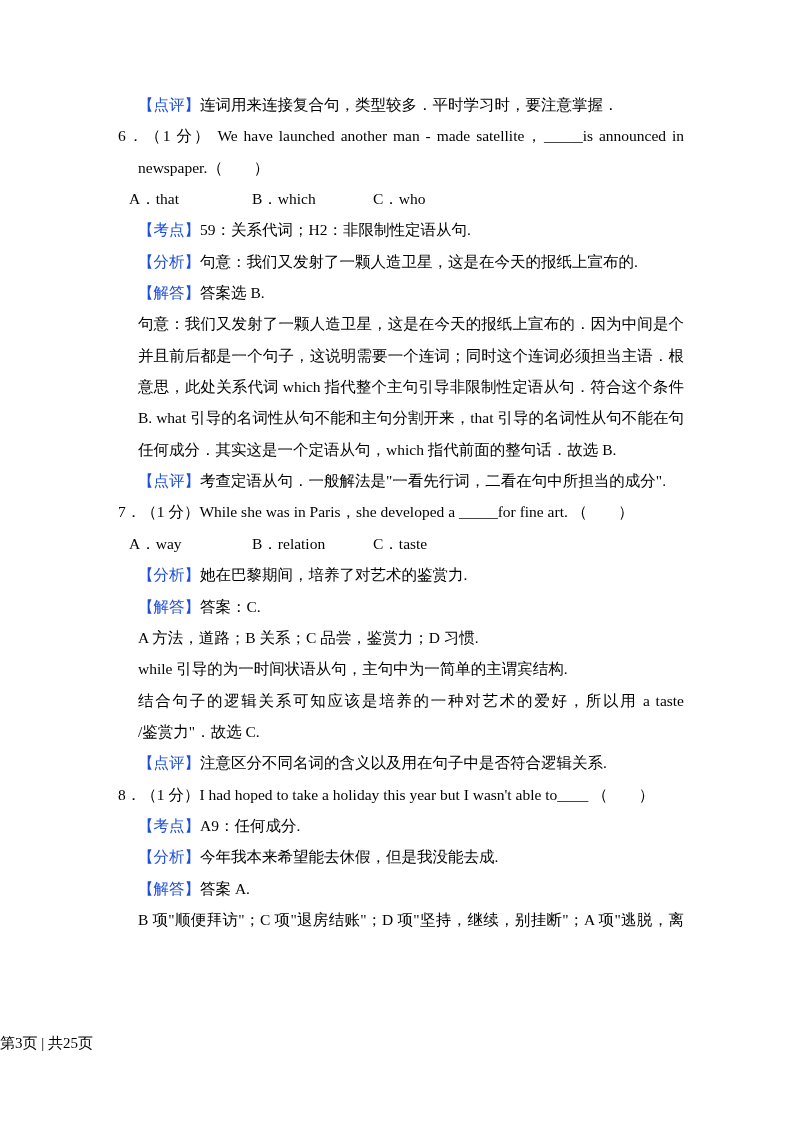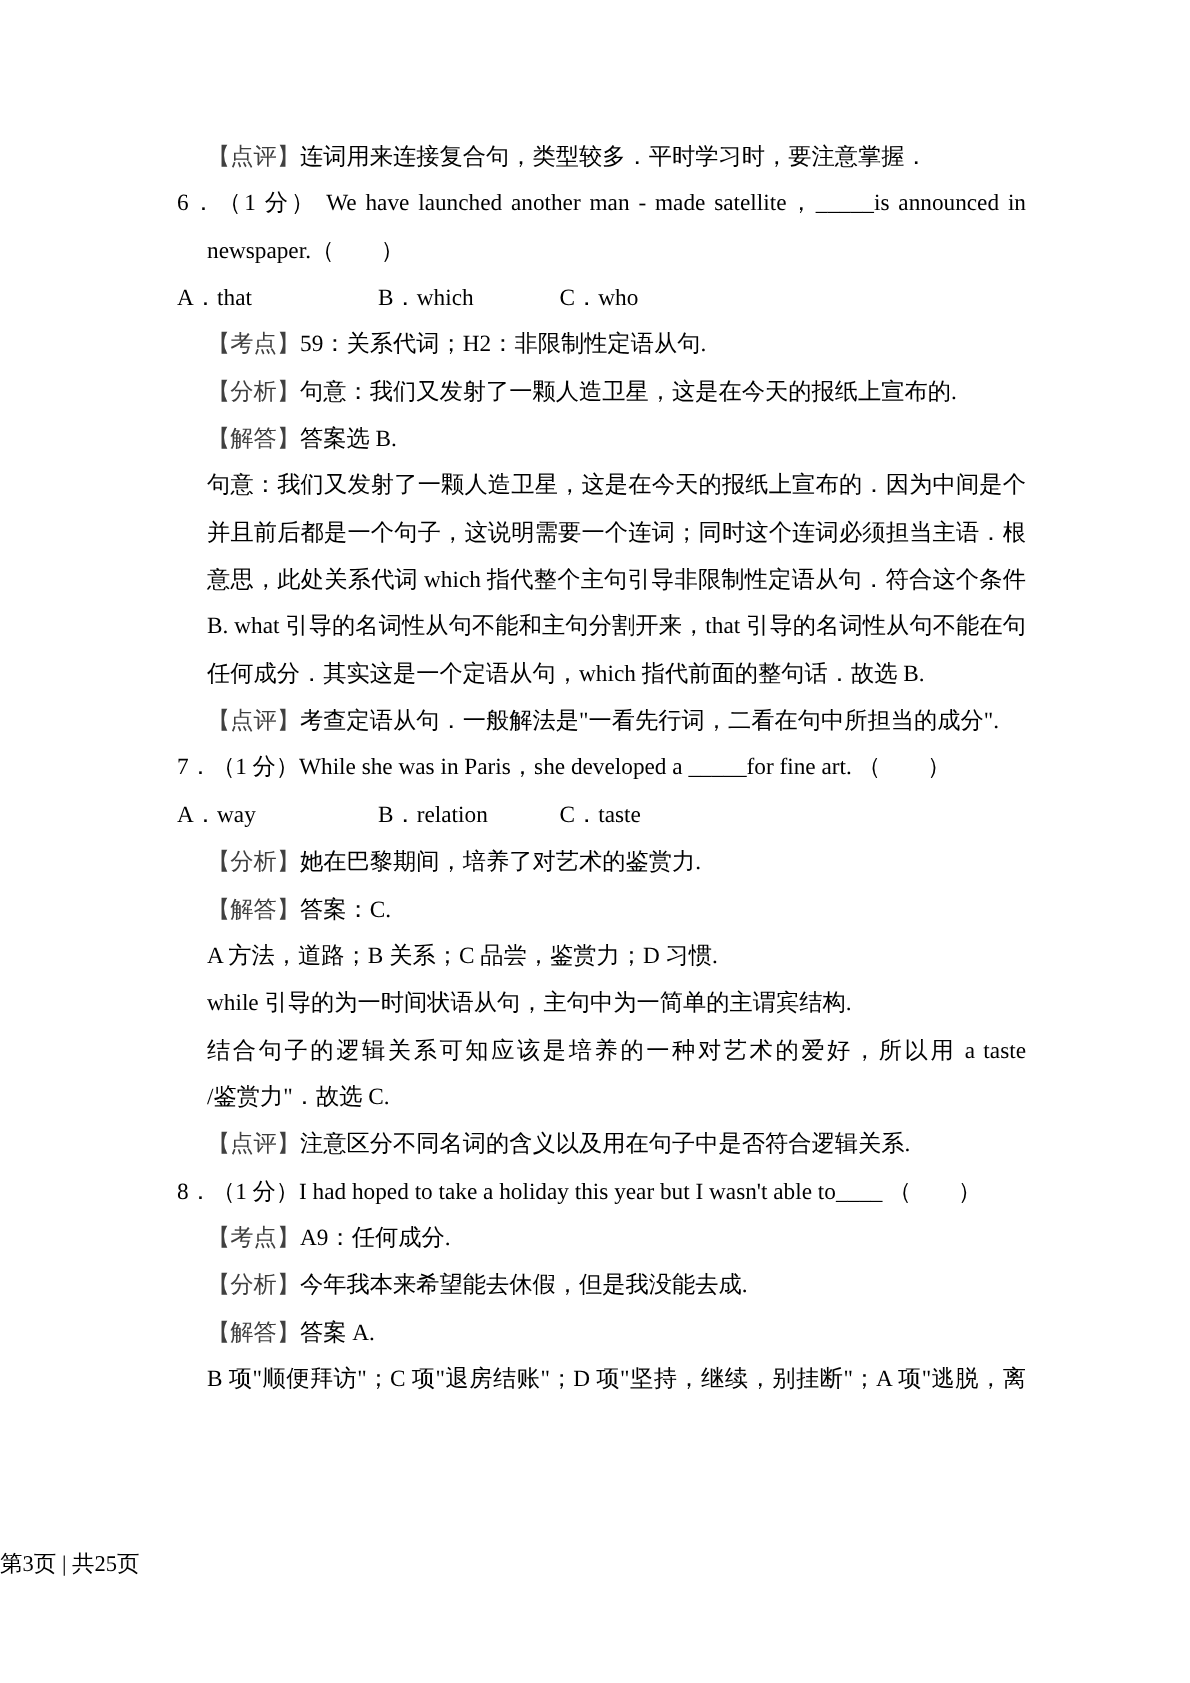--- a/index.html
+++ b/index.html
@@ -20,24 +20,24 @@
     width: 566px;
   }
   .line {
     height: 31.35px;
     line-height: 31.35px;
     white-space: pre-wrap;
     overflow: hidden;
   }
   .indent { padding-left: 20px; }
   .just { text-align: justify; text-align-last: justify; }
-  .tag { color: #404040; }
+  .tag { color: #1d4ed8; }
   .options { position: relative; }
   .options .opt { position: absolute; top: 0; white-space: nowrap; }
-  .options .opt:nth-child(1) { left: 0; }
+  .options .opt:nth-child(1) { left: 11px; }
   .options .opt:nth-child(2) { left: 134px; }
   .options .opt:nth-child(3) { left: 255px; }
   .options .opt:nth-child(4) { left: 372px; margin-top: 32px; }
   .footer {
     position: absolute;
     top: 1030px;
     left: 0;
     width: 100%;
     font-size: 15px;
     line-height: 26px;

